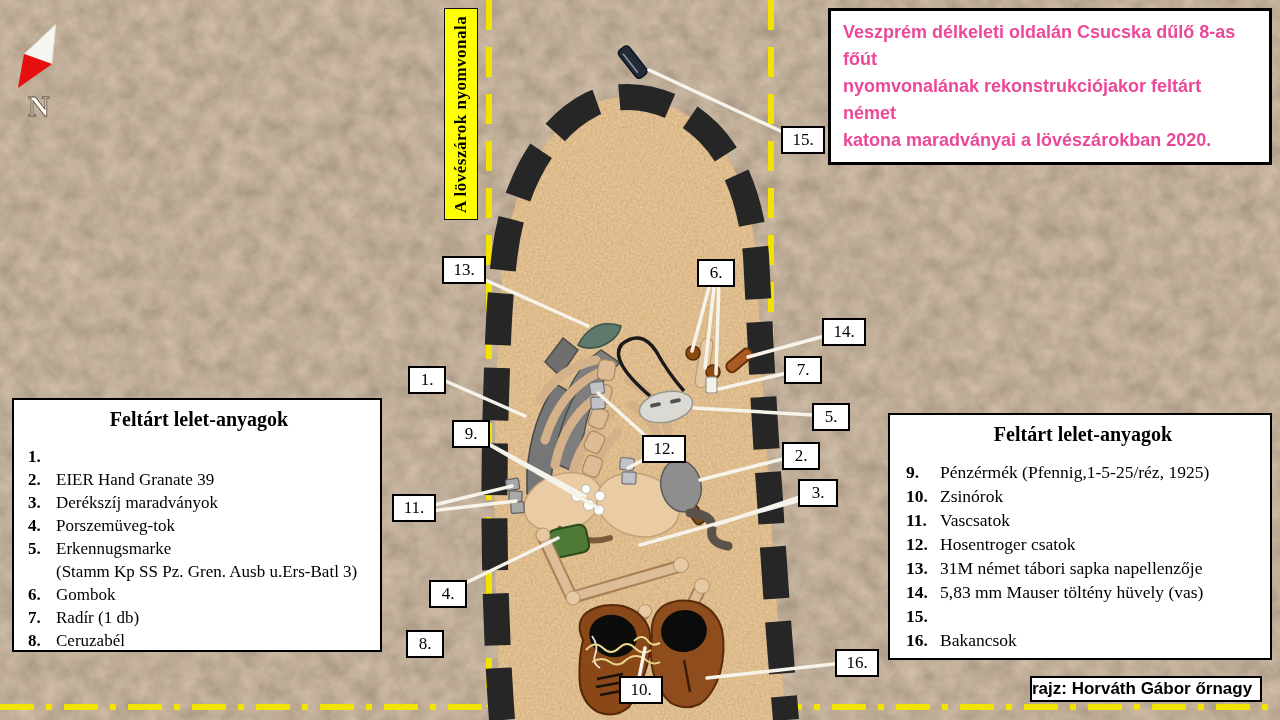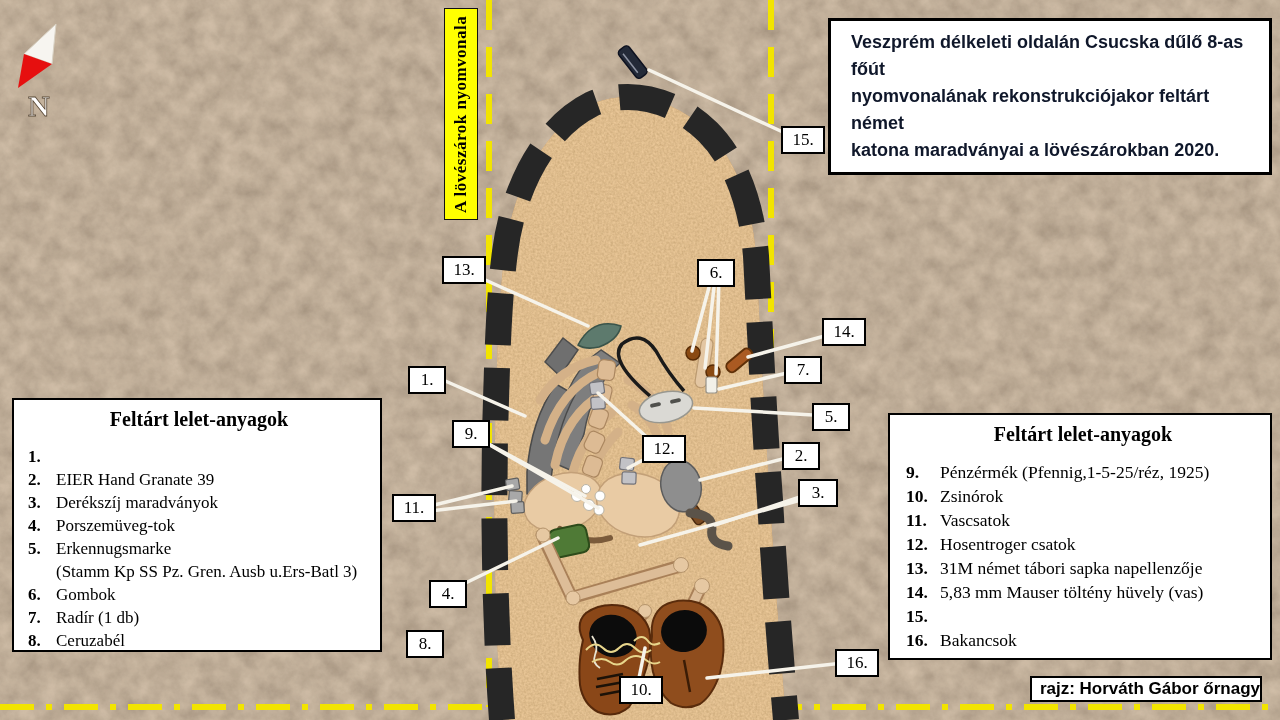--- a/index.html
+++ b/index.html
@@ -1,44 +1,44 @@
 <!DOCTYPE html>
 <html><head>
 <meta charset="utf-8">
 <style>
   html,body{margin:0;padding:0;background:#6b5d4c;}
   #stage{position:relative;width:1280px;height:720px;overflow:hidden;
          font-family:"Liberation Serif",serif;}
   #stage svg{position:absolute;left:0;top:0;}
   .overlay{position:absolute;box-sizing:border-box;}
   
-  #title-box{left:828px;top:18px;width:444px;min-height:94px;
-    background:#ffffff;border:3px solid #000;padding:8px 20px;
+  #title-box{left:828px;top:8px;width:444px;min-height:94px;
+    background:#ffffff;border:3px solid #000;padding:8px 12px;
     font-family:"Liberation Sans",sans-serif;font-weight:bold;
-    font-size:18px;line-height:1.5;color:#0f172a;white-space:pre-line;}
+    font-size:18px;line-height:1.5;color:#ec4899;white-space:pre-line;}
   
   .legend{background:#fff;border:2px solid #000;color:#000;
     font-family:"Liberation Serif",serif;}
   #legend-left{left:12px;top:398px;width:370px;height:254px;padding:6px 10px 6px 14px;}
   #legend-right{left:888px;top:413px;width:384px;height:247px;padding:6px 10px 6px 16px;}
   .legend-title{text-align:center;font-weight:bold;font-size:20px;margin:2px 0 14px 0;}
   .li{font-size:17px;line-height:23px;display:flex;}
   #legend-right .li{font-size:17.5px;line-height:24px;}
   .li .num{font-weight:bold;width:28px;flex:0 0 auto;}
   #legend-right .li .num{width:34px;}
   
   #trench-route-label{left:444px;top:8px;width:34px;height:212px;
     background:#ffff00;border:1px solid #111;
     writing-mode:vertical-rl;transform:rotate(180deg);
     text-align:center;font-size:17px;font-weight:bold;color:#000;
     line-height:32px;letter-spacing:.5px;}
   
   #credit{left:1030px;top:676px;width:232px;height:26px;background:#fff;
     border:2px solid #000;font-family:"Liberation Sans",sans-serif;
-    font-weight:bold;font-size:17px;line-height:22px;text-align:right;color:#000;}
+    font-weight:bold;font-size:17px;line-height:22px;text-align:left;color:#000;}
   
   .co-text{font-family:"Liberation Serif",serif;font-size:17px;fill:#000;}
 </style>
 </head>
 <body>
 
 <div id="stage">
 
 <svg width="1280" height="720" viewBox="0 0 1280 720">
   <defs>

